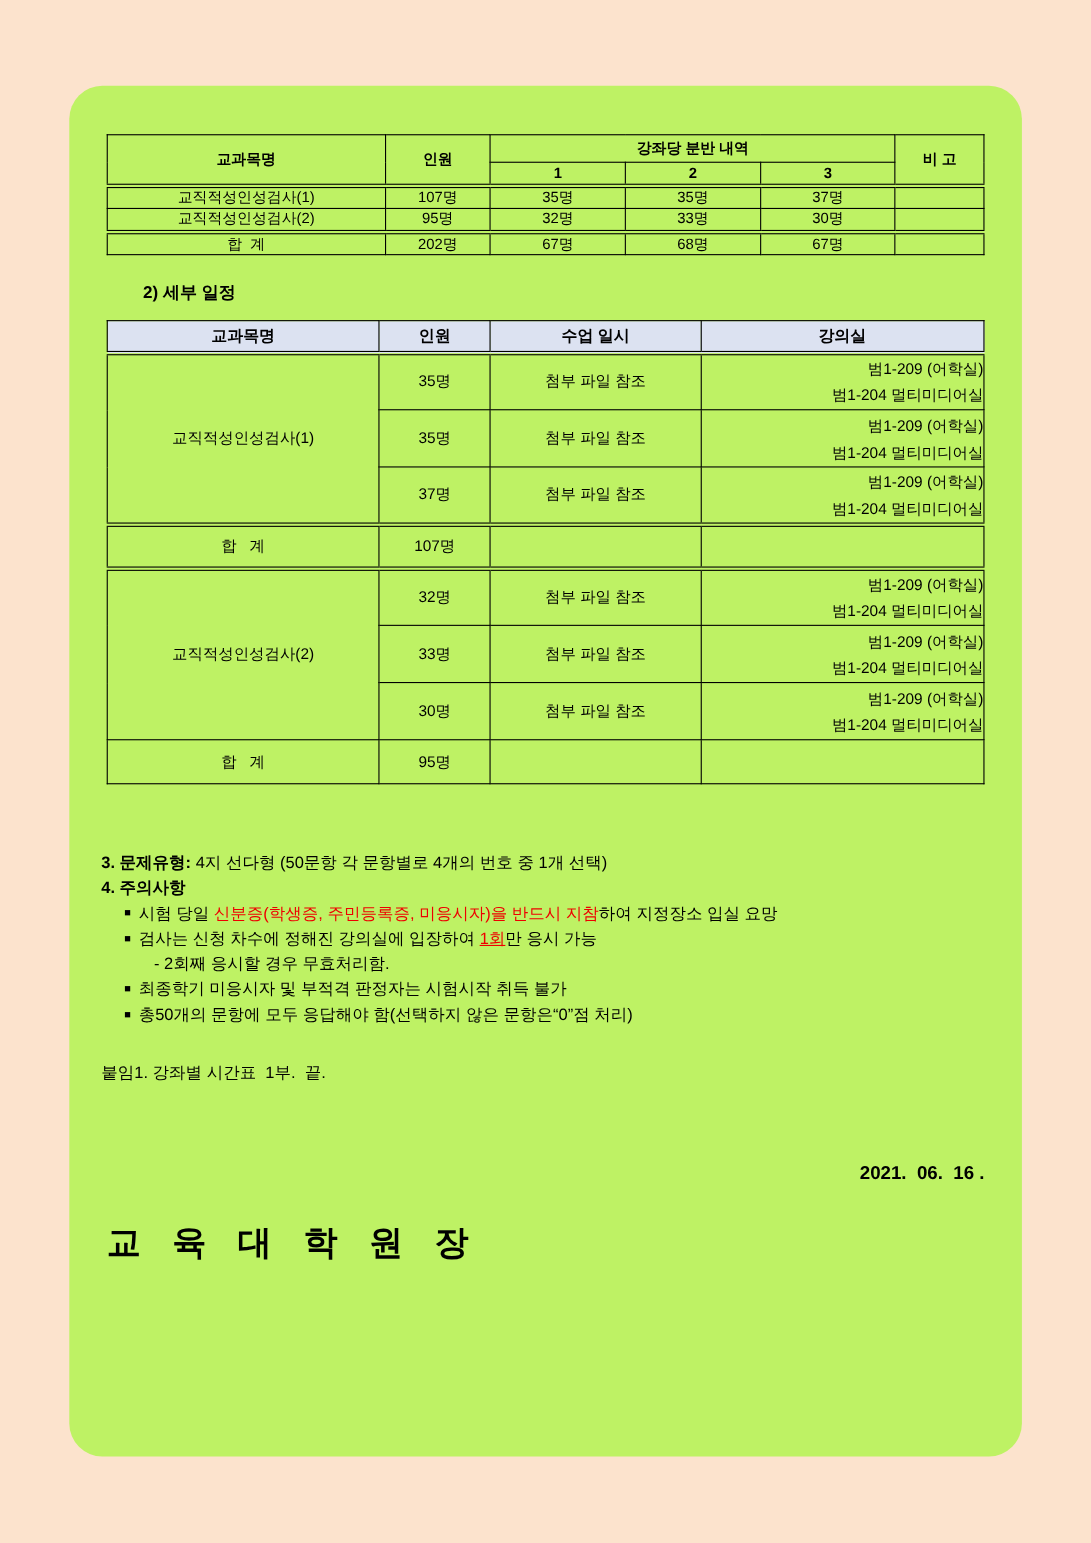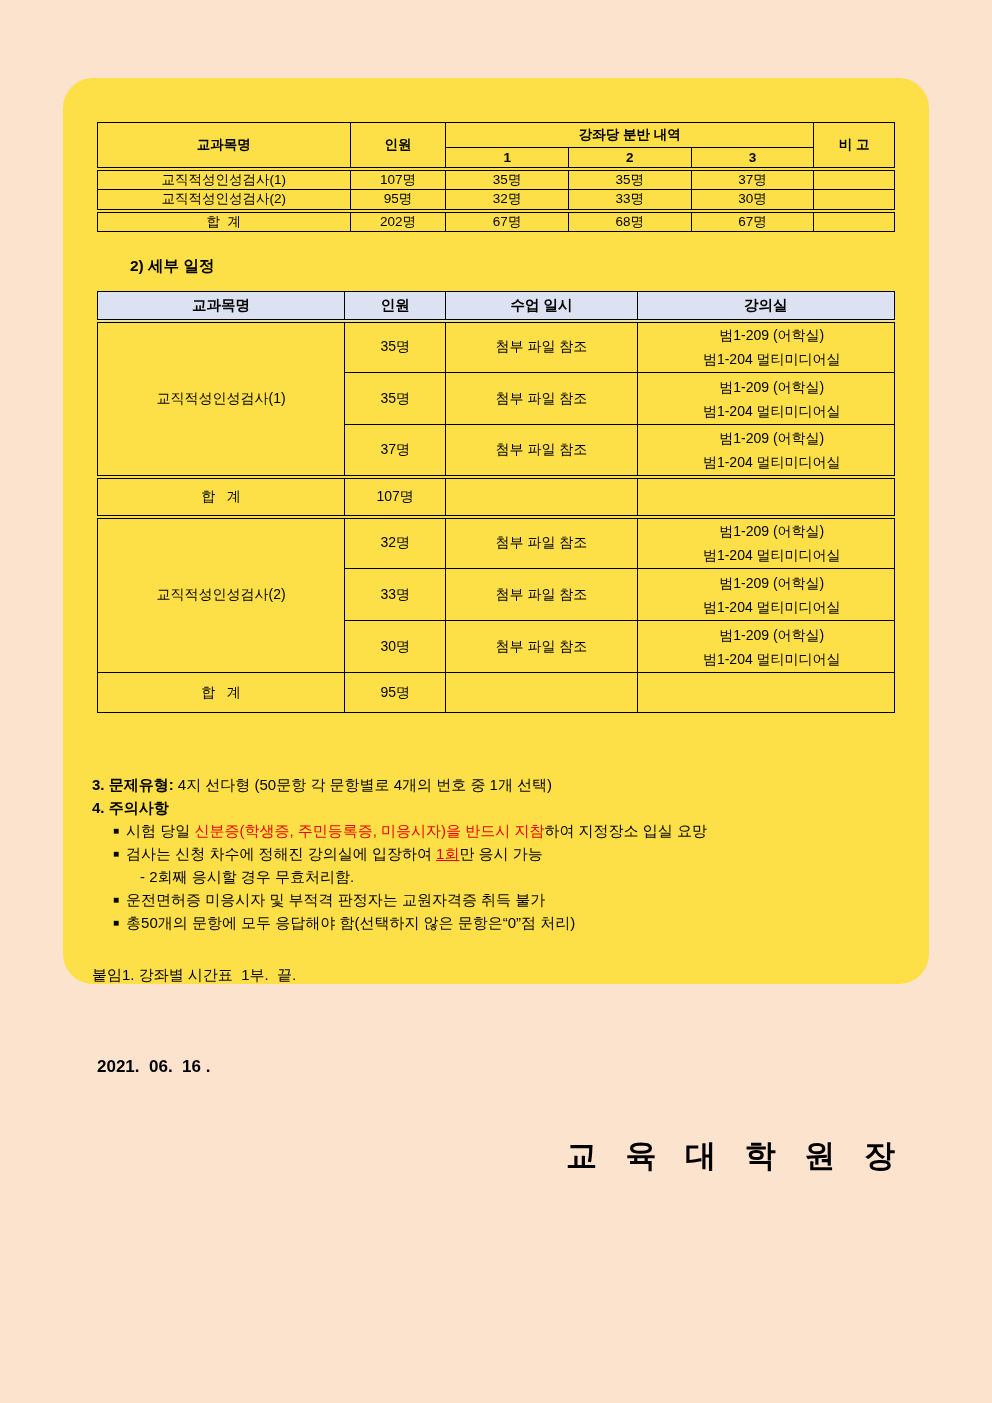--- a/index.html
+++ b/index.html
@@ -8,42 +8,42 @@
     width: 992px; height: 1403px;
     background: #fce3cd;
     font-family: "Liberation Sans", sans-serif;
     color: #000;
     position: relative;
     overflow: hidden;
   }
   .page {
     position: absolute;
     left: 63px; top: 78px;
-    width: 866px; height: 906px;
-    background: #fde047;
+    width: 866px; height: 1246px;
+    background: #bef264;
     border-radius: 30px;
     padding: 44px 34px 0 34px;
   }
 
   
   table { border-collapse: collapse; width: 100%; table-layout: fixed; }
   th, td { border: 1px solid #000; padding: 0; vertical-align: middle; }
 
   .t1 th, .t1 td { text-align: center; font-size: 13.5px; }
   .t1 thead tr.h1 { height: 25px; }
   .t1 thead tr.h2 { height: 21px; }
   .t1 tbody tr   { height: 21px; }
   .t1 th { font-weight: bold; }
 
   .t2 { margin-top: 0; }
   .t2 th { font-weight: bold; font-size: 14.5px; height: 29px; }
   .t2 td { text-align: center; font-size: 14px; }
   .t2 tr.data  { height: 52px; }
   .t2 tr.totalrow { height: 40px; }
-  .t2 td.room { text-align: center; padding-left: 12px; line-height: 24px; margin-top: 44px; }
+  .t2 td.room { text-align: right; padding-left: 12px; line-height: 24px; margin-top: 44px; }
 
   tr.dbl th, tr.dbl td { border-top: 4px double #000; }
 
   .pre { white-space: pre; }
 
   
   .section-title {
     margin: 24px 0 14px 33px;
     font-size: 15.5px;
     font-weight: bold;
@@ -57,27 +57,27 @@
   .note-sub-line { margin-left: 48px; }
   .bullet { font-size: 10px; vertical-align: 2px; margin-right: 7px; }
   .red { color: #ee0000; }
   .u { text-decoration: underline; }
 
   .attachment { margin-top: 32px; margin-left: -5px; font-size: 15px; }
 
   
   .date-line {
     margin-top: 72px;
-    text-align: left;
+    text-align: right;
     font-size: 17px;
     font-weight: bold;
   }
   .signature-line {
-    margin-top: 58px;
-    text-align: right;
+    margin-top: 32px;
+    text-align: left;
     font-size: 31px;
     font-weight: bold;
     word-spacing: 20px;
   }
 </style>
 </head>
 <body>
 
 <div class="page">
 
@@ -227,21 +227,21 @@
     </div>
 
 
     <div class="note-line note-bullet-line">
       <span class="bullet">■</span><span>검사는 신청 차수에 정해진 강의실에 입장하여 </span><span class="red u">1회</span><span>만 응시 가능</span>
     </div>
 
     <div class="note-line note-sub-line">- 2회째 응시할 경우 무효처리함.</div>
 
     <div class="note-line note-bullet-line">
-      <span class="bullet">■</span><span>운전면허증 미응시자 및 부적격 판정자는 교원자격증 취득 불가</span>
+      <span class="bullet">■</span><span>최종학기 미응시자 및 부적격 판정자는 시험시작 취득 불가</span>
     </div>
 
     <div class="note-line note-bullet-line">
       <span class="bullet">■</span><span>총50개의 문항에 모두 응답해야 함(선택하지 않은 문항은“0”점 처리)</span>
     </div>
   </div>
 
   <div class="attachment pre">붙임1. 강좌별 시간표  1부.  끝.</div>
 
   <div class="date-line pre">2021.  06.  16 .</div>

